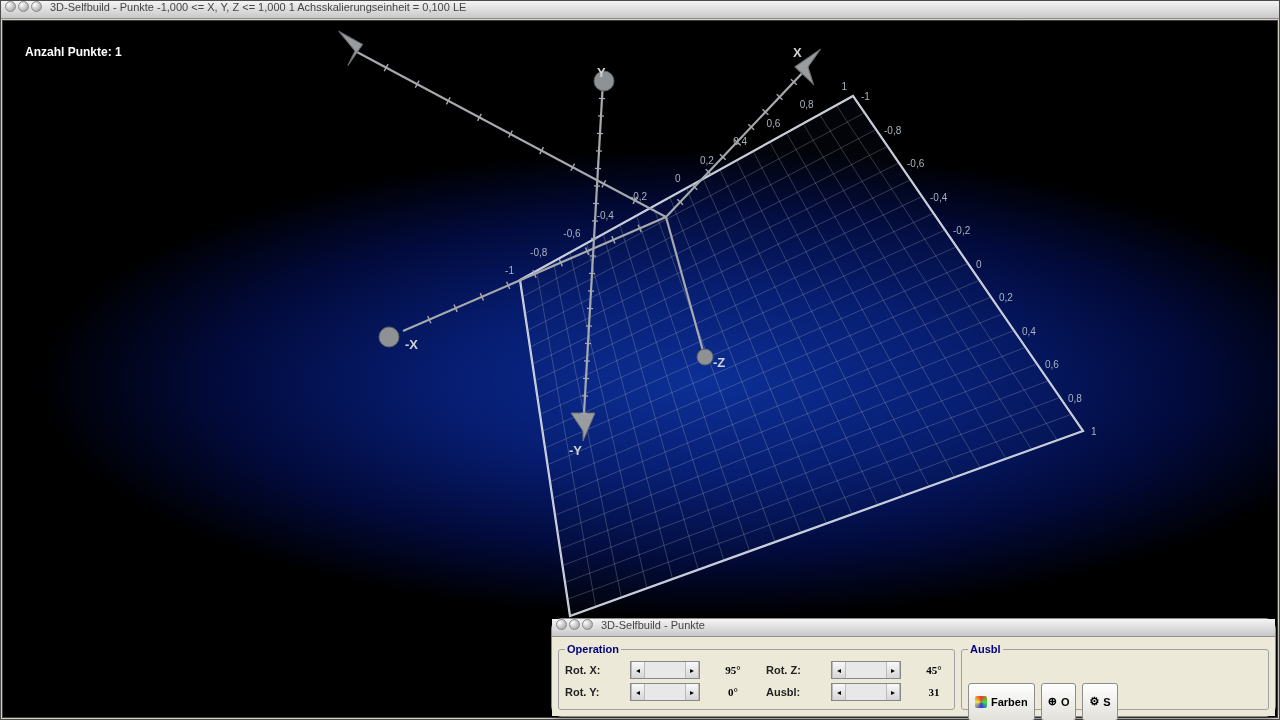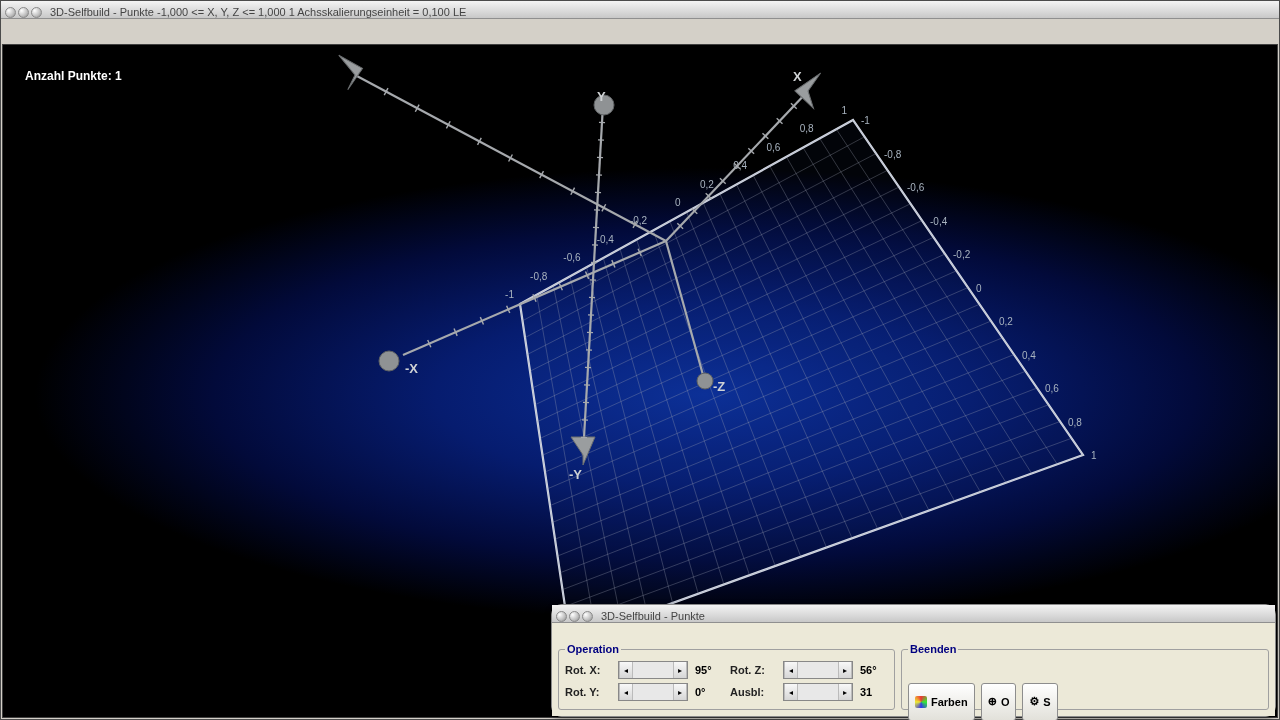--- a/index.html
+++ b/index.html
@@ -5,42 +5,41 @@
   * { box-sizing: border-box; margin: 0; padding: 0; font-family: Tahoma, Arial, sans-serif; }
   html, body { width: 1280px; height: 720px; overflow: hidden; background: #000; }
 
   
   .window {
     position: absolute; inset: 0;
     border: 1px solid #4b4b4b;
     background: #d4d0c8;
   }
   .titlebar {
-    height: 18px; display: flex; align-items: flex-end; gap: 4px;
+    height: 18px; display: flex; align-items: flex-start; gap: 4px;
     background: linear-gradient(#f4f4f4, #c8c8c8);
     border-bottom: 1px solid #8f8f8f;
     padding: 0 4px; font-size: 11px; color: #444;
   }
   .titlebar .traffic { display: flex; gap: 2px; }
   .titlebar .dot {
     width: 11px; height: 11px; border-radius: 50%;
     background: radial-gradient(circle at 30% 30%, #fff, #bfbfbf 60%, #8a8a8a);
     border: 1px solid #8a8a8a;
   }
   .titlebar .tt { margin-left: 4px; }
 
   
   .viewport {
     position: absolute; left: 1px; right: 1px; top: 19px; bottom: 1px;
     background:
       radial-gradient(ellipse 70% 45% at 55% 52%, #0b2f97 0%, #061c6f 30%, #020a3a 55%, #000 75%),
       #000;
     overflow: hidden;
     border: 1px solid #404040;
-    margin-top: 24px;
   }
   .overlay-label {
     position: absolute; left: 22px; top: 24px;
     color: #fff; font-size: 12px; font-weight: bold;
     text-shadow: 1px 1px 1px #000;
   }
   .axis-lbl { font: bold 13px Arial; fill: #cfd2d4; }
   .tick-lbl { font: 10px Arial; fill: #a8b3bf; }
   .grid-line { stroke: #9aa0b0; stroke-width: 0.6; opacity: 0.55; }
   .grid-border { stroke: #d4d9e4; stroke-width: 2.2; fill: rgba(30,60,160,0.06); }
@@ -49,41 +48,41 @@
   .arrowhead { fill: #9a9d9f; stroke: #6b6e70; stroke-width: 1; }
   .sphere { fill: #8f9294; stroke: #5f6264; }
 
   
   .panel-window {
     position: absolute; left: 550px; bottom: 2px; width: 725px;
     background: #ece9d8; border: 1px solid #8a8a8a; border-radius: 11px;
     box-shadow: 0 2px 6px rgba(0,0,0,0.4);
   }
   .panel-body {
-    display: flex; gap: 6px; padding: 20px 6px 6px;
+    display: flex; gap: 6px; padding: 6px 6px 6px;
     background: #ece9d8;
   }
   fieldset {
     border: 1px solid #a0a0a0; border-radius: 3px; padding: 4px 6px 6px;
     background: #ece9d8;
   }
   legend { font-size: 11px; color: #000080; font-weight: bold; padding: 0 2px; }
-  .row { display: flex; align-items: center; gap: 7px; height: 22px; }
+  .row { display: flex; align-items: center; gap: 19px; height: 22px; }
   .ctrl-label { font-size: 11px; font-weight: bold; color: #222; width: 46px; }
   .spinner {
     display: flex; align-items: center; height: 18px;
     border: 1px solid #888; background: #fff;
   }
   .spinner .btn {
     width: 14px; height: 16px; display: flex; align-items: center; justify-content: center;
     background: linear-gradient(#f8f8f8,#d6d6d6); border-left: 1px solid #bbb; border-right: 1px solid #bbb;
     font-size: 8px; cursor: pointer; user-select: none;
   }
   .spinner .track { width: 40px; height: 16px; background: #e8e8e8; }
-  .val { font-size: 11px; font-weight: bold; width: 28px; text-align: left; }
+  .val { font-size: 11px; font-weight: bold; width: 28px; text-align: center; font-family: Liberation Serif, serif; }
 
   .btn3d {
     display: inline-flex; align-items: center; justify-content: center; gap: 4px;
     height: 24px; padding: 0 10px;
     background: linear-gradient(#fff,#e2e1da); border: 1px solid #8d8d8d; border-radius: 3px;
     font-size: 11px; font-weight: bold; cursor: pointer;
   }
   .btn3d.small { height: 38px; padding: 0 6px; font-size: 11px; margin-top: 47px; }
   .icon { width: 12px; height: 12px; display:inline-block; }
   .icon-red { color: #c00020; font-weight: bold; }
@@ -288,21 +287,21 @@
             <span class="btn">▸</span>
           </span>
           <span class="val">95°</span>
 
           <span class="ctrl-label">Rot. Z:</span>
           <span class="spinner">
             <span class="btn">◂</span>
             <span class="track"></span>
             <span class="btn">▸</span>
           </span>
-          <span class="val">56°</span>
+          <span class="val">45°</span>
         </div>
         <div class="row">
           <span class="ctrl-label">Rot. Y:</span>
           <span class="spinner">
             <span class="btn">◂</span>
             <span class="track"></span>
             <span class="btn">▸</span>
           </span>
           <span class="val">0°</span>
 
@@ -311,21 +310,21 @@
             <span class="btn">◂</span>
             <span class="track"></span>
             <span class="btn">▸</span>
           </span>
           <span class="val">31</span>
         </div>
       </fieldset>
 
 
       <fieldset style="flex:1">
-        <legend>Beenden</legend>
+        <legend>Ausbl</legend>
         <div class="row" style="gap:6px;justify-content:flex-start;margin-top:8px">
           <span class="btn3d small">
             <span class="icon-paint"></span>
             <span>Farben</span>
           </span>
           <span class="btn3d small">
             <span>⊕</span>
             <span>O</span>
           </span>
           <span class="btn3d small">

